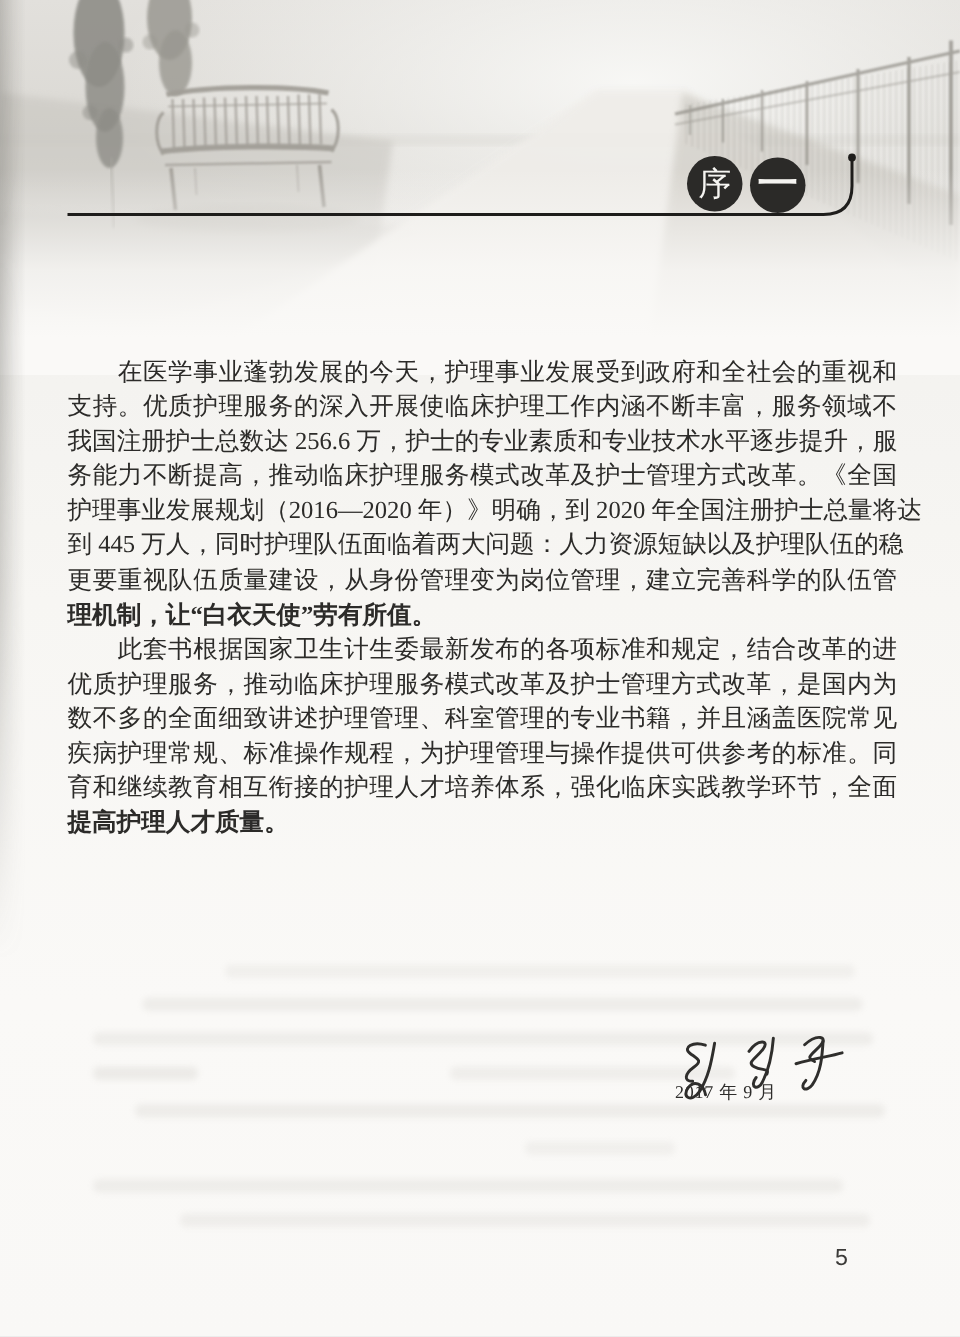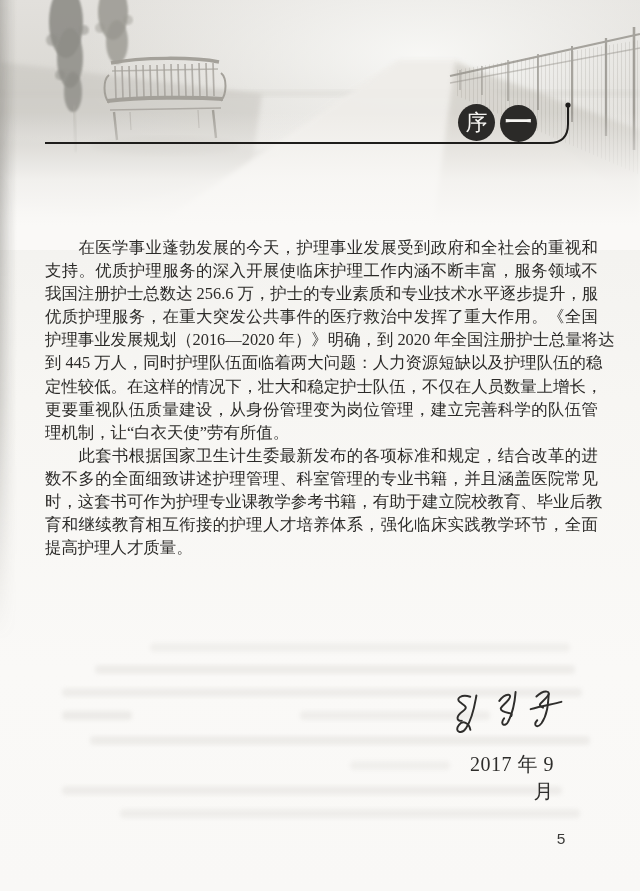--- a/index.html
+++ b/index.html
@@ -22,26 +22,26 @@
     font-family:"Liberation Serif","DejaVu Serif",serif;
   }
   .badge-c1{left:458px;top:104px;font-size:22px;line-height:37px;}
   .badge-c2{left:500px;top:105px;font-size:27px;line-height:34px;font-weight:bold;}
   .body-text{
     position:absolute;left:45px;top:236px;width:553px;
     font-size:16.4px;line-height:23.1px;color:#2c2b29;z-index:3;
   }
   .para{margin:0;}
   .line{text-align:justify;text-align-last:justify;white-space:nowrap;}
-  .para .line:last-child{text-align-last:left;}
+  .para .line:last-child{text-align-last:left;font-weight:bold;}
   .bleed{position:absolute;background:#aaa69e;filter:blur(2px);height:9px;border-radius:4px;z-index:1;}
   .signature{position:absolute;left:446px;top:684px;width:124px;height:56px;z-index:3;}
   .date{
-    position:absolute;left:450px;top:751px;width:104px;text-align:right;
-    font-size:20px;color:#2e2d2b;letter-spacing:.5px;z-index:3;
+    position:absolute;left:450px;top:720px;width:104px;text-align:left;
+    font-size:12px;color:#2e2d2b;letter-spacing:.5px;z-index:3;
   }
   .page-number{
     position:absolute;left:548px;top:830px;width:26px;text-align:center;
     font-size:15.5px;color:#3c3b39;font-family:"Liberation Sans","DejaVu Sans",sans-serif;z-index:3;
   }
 </style>
 </head>
 <body>
 
 <div class="page">
@@ -159,31 +159,31 @@
   <div class="bleed" style="left:90px;top:736px;width:500px;opacity:.15;"></div>
   <div class="bleed" style="left:350px;top:761px;width:100px;opacity:.11;"></div>
   <div class="bleed" style="left:62px;top:786px;width:500px;opacity:.14;"></div>
   <div class="bleed" style="left:120px;top:809px;width:460px;opacity:.13;"></div>
 
   <div class="body-text">
     <div class="para">
         <div class="line">　　在医学事业蓬勃发展的今天，护理事业发展受到政府和全社会的重视和</div>
         <div class="line">支持。优质护理服务的深入开展使临床护理工作内涵不断丰富，服务领域不</div>
         <div class="line">我国注册护士总数达 256.6 万，护士的专业素质和专业技术水平逐步提升，服</div>
-        <div class="line">优质护理服务，在重大突发公共事件的医疗救治中发挥了重大作用。《全国</div>
+        <div class="line">务能力不断提高，推动临床护理服务模式改革及护士管理方式改革。《全国</div>
         <div class="line">护理事业发展规划（2016—2020 年）》明确，到 2020 年全国注册护士总量将达</div>
         <div class="line">到 445 万人，同时护理队伍面临着两大问题：人力资源短缺以及护理队伍的稳</div>
-        <div class="line">定性较低。在这样的情况下，壮大和稳定护士队伍，不仅在人员数量上增长，</div>
         <div class="line">更要重视队伍质量建设，从身份管理变为岗位管理，建立完善科学的队伍管</div>
         <div class="line">理机制，让“白衣天使”劳有所值。</div>
       </div>
     <div class="para">
         <div class="line">　　此套书根据国家卫生计生委最新发布的各项标准和规定，结合改革的进</div>
+        <div class="line">优质护理服务，推动临床护理服务模式改革及护士管理方式改革，是国内为</div>
         <div class="line">数不多的全面细致讲述护理管理、科室管理的专业书籍，并且涵盖医院常见</div>
-        <div class="line">时，这套书可作为护理专业课教学参考书籍，有助于建立院校教育、毕业后教</div>
+        <div class="line">疾病护理常规、标准操作规程，为护理管理与操作提供可供参考的标准。同</div>
         <div class="line">育和继续教育相互衔接的护理人才培养体系，强化临床实践教学环节，全面</div>
         <div class="line">提高护理人才质量。</div>
       </div>
   </div>
 
   <svg class="signature" viewBox="0 0 120 52">
     <g stroke="#2f2e2c" stroke-width="1.9" fill="none" stroke-linecap="round" stroke-linejoin="round" transform="rotate(-2 60 26)">
       <path d="M24,10 C16,7 9,11 14,15 C19,19 22,20 16,24 C10,28 9,33 15,33"></path>
       <path d="M30,9 C28,18 26,30 19,40 C14,47 7,43 12,37 C16,32 22,35 23,42"></path>
       <path d="M52,15 C58,7 66,8 61,14 C56,20 50,22 55,25 C60,28 65,26 63,30"></path>

